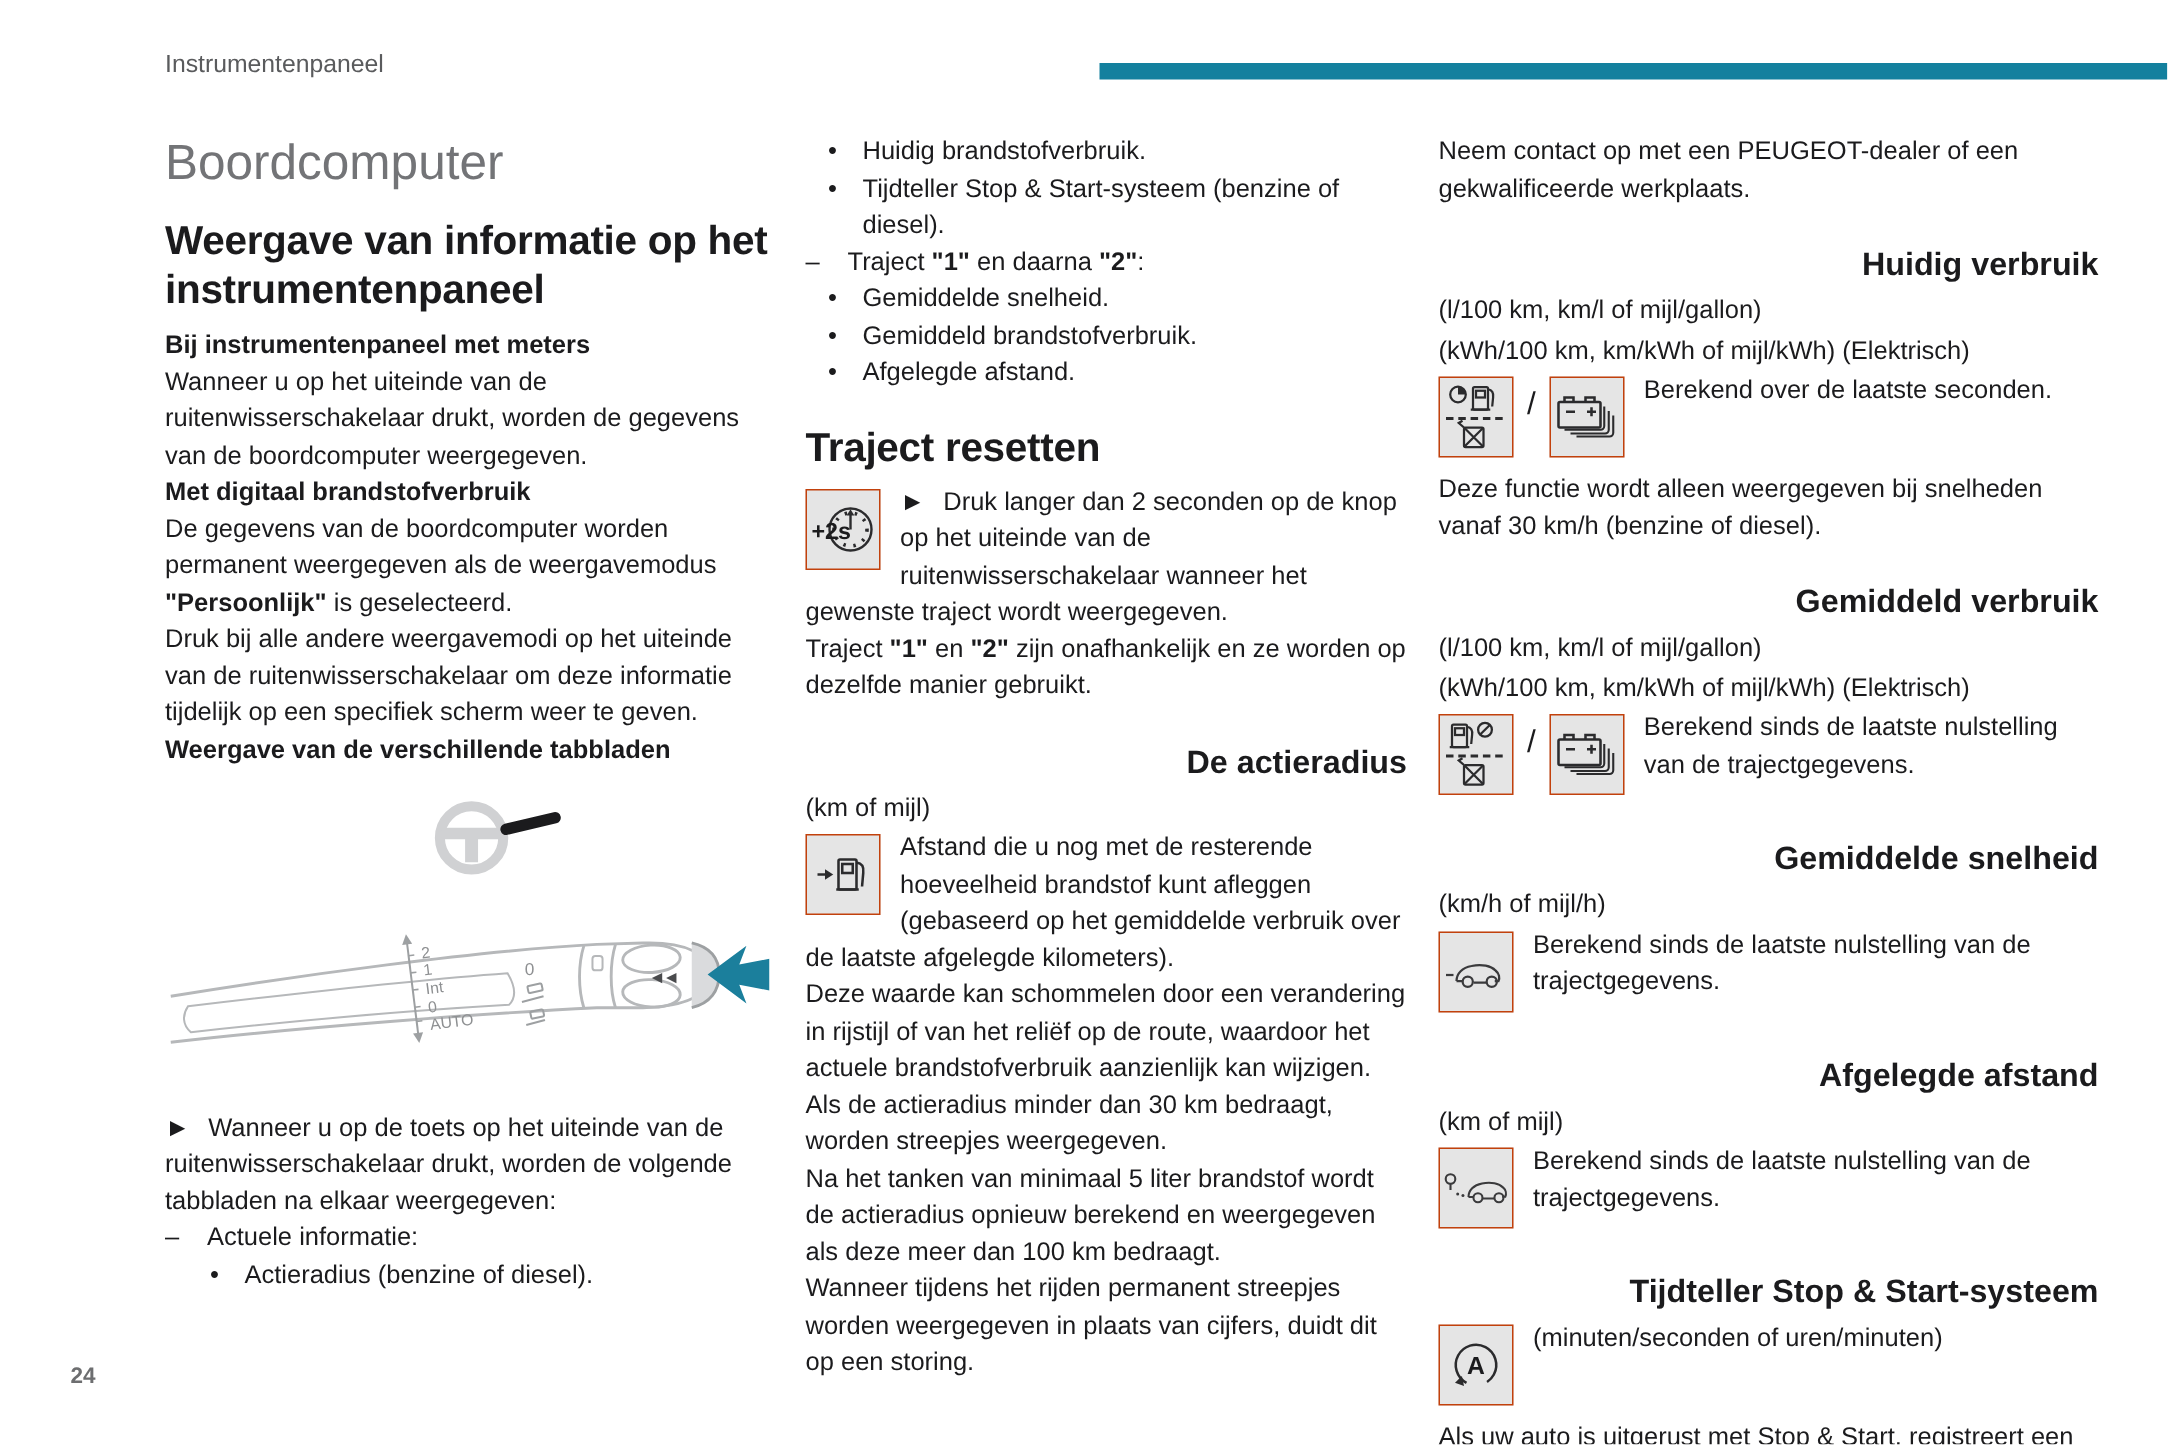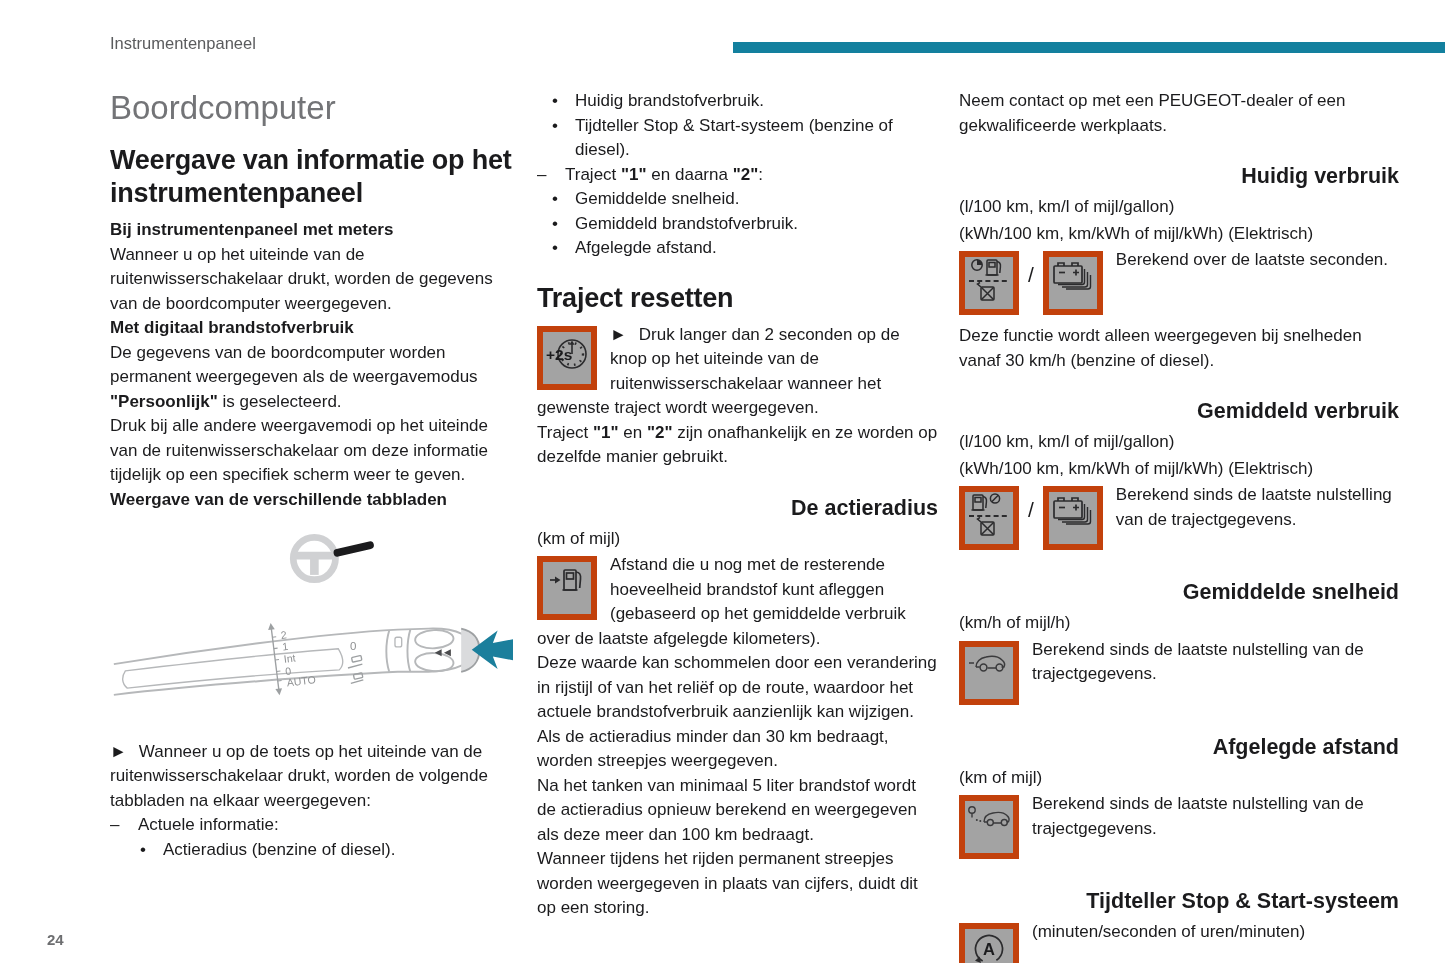--- a/index.html
+++ b/index.html
@@ -1,20 +1,20 @@
 <!DOCTYPE html>
 <html><head>
 <meta charset="utf-8">
 <style>
   html,body{margin:0;padding:0;background:#ffffff;}
   .page{position:relative;width:1445px;height:963px;background:#ffffff;overflow:hidden;
         font-family:"Liberation Sans", sans-serif;color:#1b1b1d;}
   .breadcrumb{position:absolute;left:110px;top:34px;font-size:16.5px;color:#5a5b5d;}
   .accent-bar{position:absolute;left:733px;top:42px;width:712px;height:11px;background:#13809e;}
-  .pagenum{position:absolute;left:47px;top:931px;font-size:15px;font-weight:bold;color:#6d6e70;}
+  .pagenum{position:absolute;left:47px;top:909px;font-size:15px;font-weight:bold;color:#6d6e70;}
 
   .col{position:absolute;top:89px;font-size:17px;line-height:24.5px;}
   .col1{left:110px;width:403px;}
   .col2{left:537px;width:401px;}
   .col3{left:959px;width:440px;}
 
   p{margin:0;}
   .h1{font-size:33px;line-height:38px;font-weight:400;color:#737477;margin:0 0 17px;}
   .h2{font-size:27px;line-height:33px;font-weight:bold;letter-spacing:-0.2px;margin:0 0 8px;}
   .h3{font-size:21.5px;line-height:26px;font-weight:bold;margin:0 0 6px;text-align:right;}
@@ -26,22 +26,22 @@
   .units{margin-bottom:2px;}
 
   .li{display:flex;}
   .li .marker{flex:none;width:28px;}
   .li-b1{padding-left:30px;}
   .li-b2{padding-left:15px;}
   .li-b1 .marker,.li-b2 .marker{width:23px;}
 
   .tri{margin-right:12px;}
 
-  .iconbox{float:left;width:48px;height:52px;border:6px solid #c2410c;background:#a3a3a3;
-           display:flex;justify-content:center;margin:3px 13px 4px 0;}
+  .iconbox{float:left;width:48px;height:52px;border:1px solid #c2410c;background:#e5e5e5;
+           display:flex;align-items:center;justify-content:center;margin:3px 13px 4px 0;}
   .iconpair{float:left;display:flex;align-items:center;margin:3px 13px 4px 0;}
   .iconpair .iconbox{float:none;margin:0;}
   .slash{font-size:21px;margin:0 9px;transform:translateY(-8px);}
   .clear{clear:both;}
   .note{margin-top:5px;}
   .illu{margin:9px 0 13px;}
   svg text{font-family:"Liberation Sans", sans-serif;}
 </style>
 </head>
 <body>

